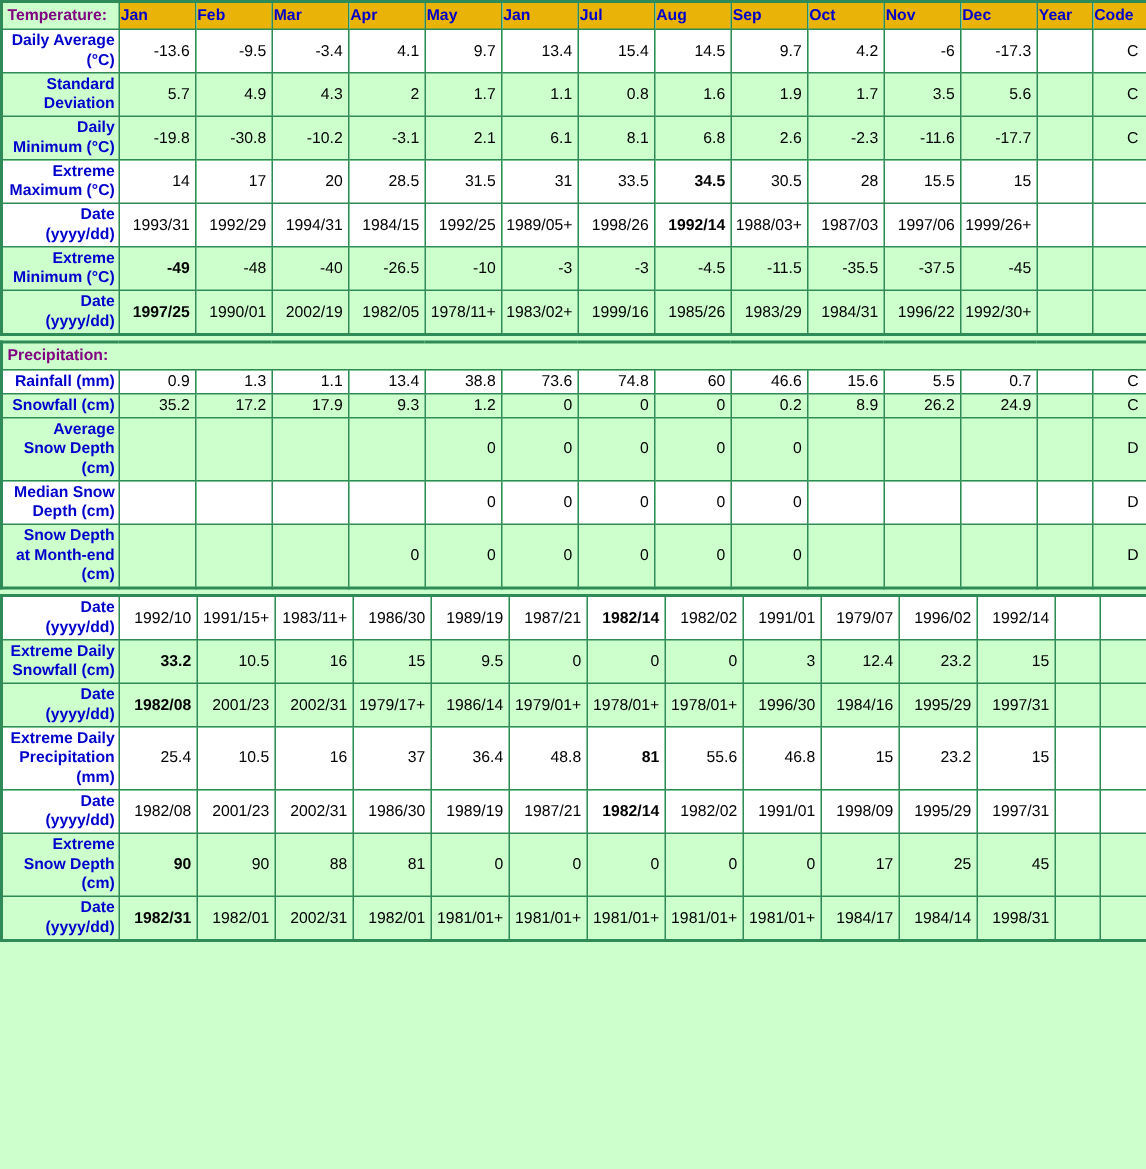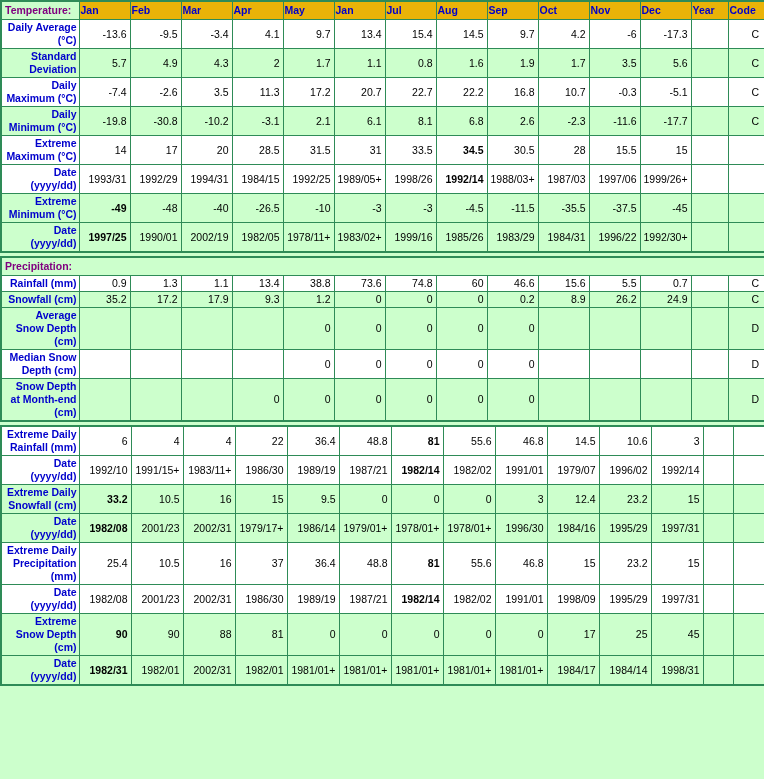--- a/index.html
+++ b/index.html
@@ -145,37 +145,20 @@
           <td class="data">1.1</td>
           <td class="data">0.8</td>
           <td class="data">1.6</td>
           <td class="data">1.9</td>
           <td class="data">1.7</td>
           <td class="data">3.5</td>
           <td class="data">5.6</td>
           <td class="year-cell"></td>
           <td class="code-cell">C</td>
         </tr>
-        <tr class="w">
-          <th class="rowlabel">Daily Maximum (°C)</th>
-          <td class="data">-7.4</td>
-          <td class="data">-2.6</td>
-          <td class="data">3.5</td>
-          <td class="data">11.3</td>
-          <td class="data">17.2</td>
-          <td class="data">20.7</td>
-          <td class="data">22.7</td>
-          <td class="data">22.2</td>
-          <td class="data">16.8</td>
-          <td class="data">10.7</td>
-          <td class="data">-0.3</td>
-          <td class="data">-5.1</td>
-          <td class="year-cell"></td>
-          <td class="code-cell">C</td>
-        </tr>
         <tr class="g">
           <th class="rowlabel">Daily Minimum (°C)</th>
           <td class="data">-19.8</td>
           <td class="data">-30.8</td>
           <td class="data">-10.2</td>
           <td class="data">-3.1</td>
           <td class="data">2.1</td>
           <td class="data">6.1</td>
           <td class="data">8.1</td>
           <td class="data">6.8</td>
@@ -382,37 +365,20 @@
         <col style="width:52px">
       <col style="width:52px">
         <col style="width:52px">
         <col style="width:52px">
         <col style="width:52px">
       <col style="width:30px">
         <col style="width:32px">
     </colgroup>
     <tbody id="extremes-body">
         <tr class="w">
-          <th class="rowlabel">Extreme Daily Rainfall (mm)</th>
-          <td class="data">6</td>
-          <td class="data">4</td>
-          <td class="data">4</td>
-          <td class="data">22</td>
-          <td class="data">36.4</td>
-          <td class="data">48.8</td>
-          <td class="data b">81</td>
-          <td class="data">55.6</td>
-          <td class="data">46.8</td>
-          <td class="data">14.5</td>
-          <td class="data">10.6</td>
-          <td class="data">3</td>
-          <td class="year-cell"></td>
-          <td class="code-cell"></td>
-        </tr>
-        <tr class="w">
           <th class="rowlabel">Date (yyyy/dd)</th>
           <td class="data">1992/10</td>
           <td class="data">1991/15+</td>
           <td class="data">1983/11+</td>
           <td class="data">1986/30</td>
           <td class="data">1989/19</td>
           <td class="data">1987/21</td>
           <td class="data b">1982/14</td>
           <td class="data">1982/02</td>
           <td class="data">1991/01</td>

